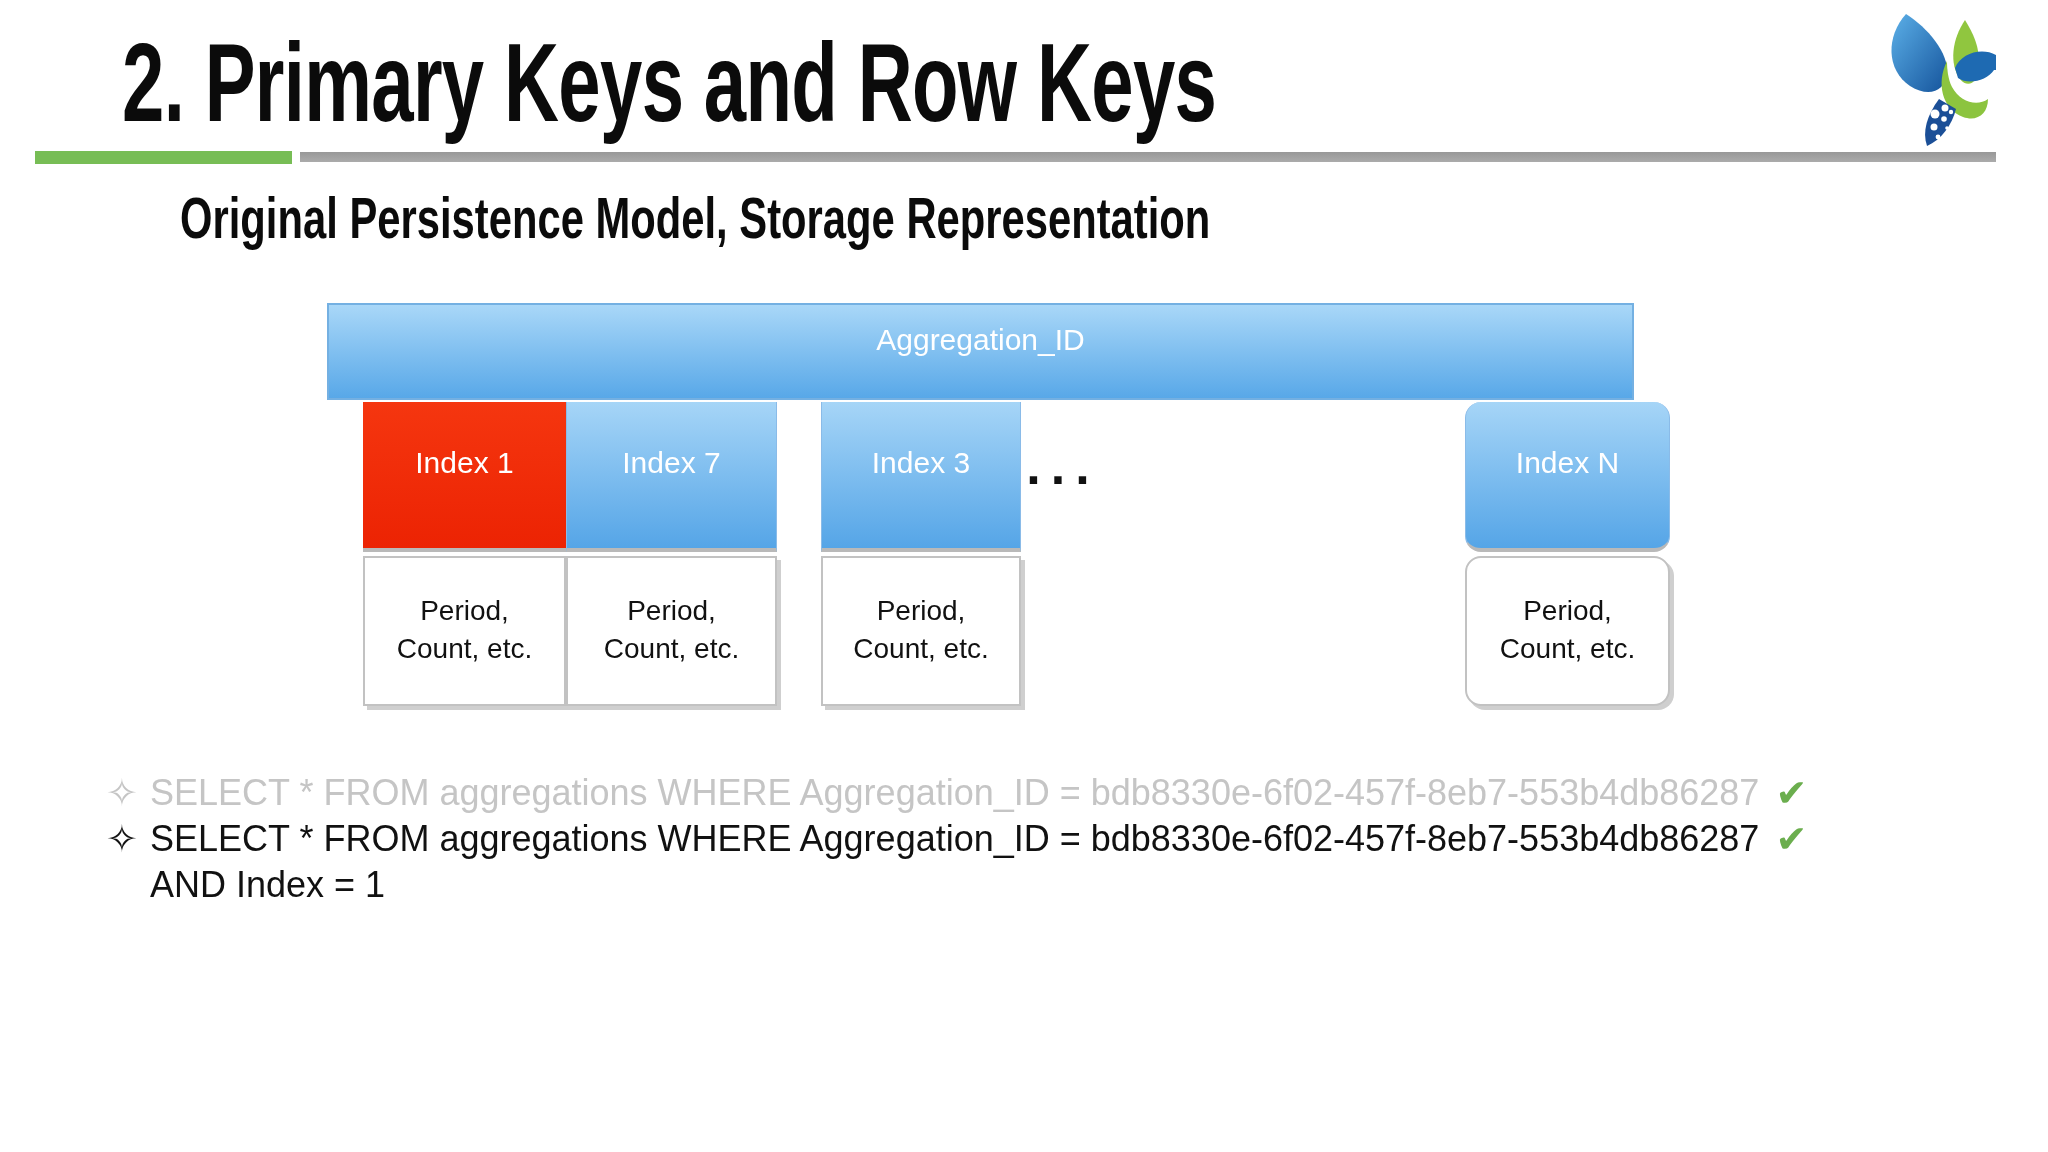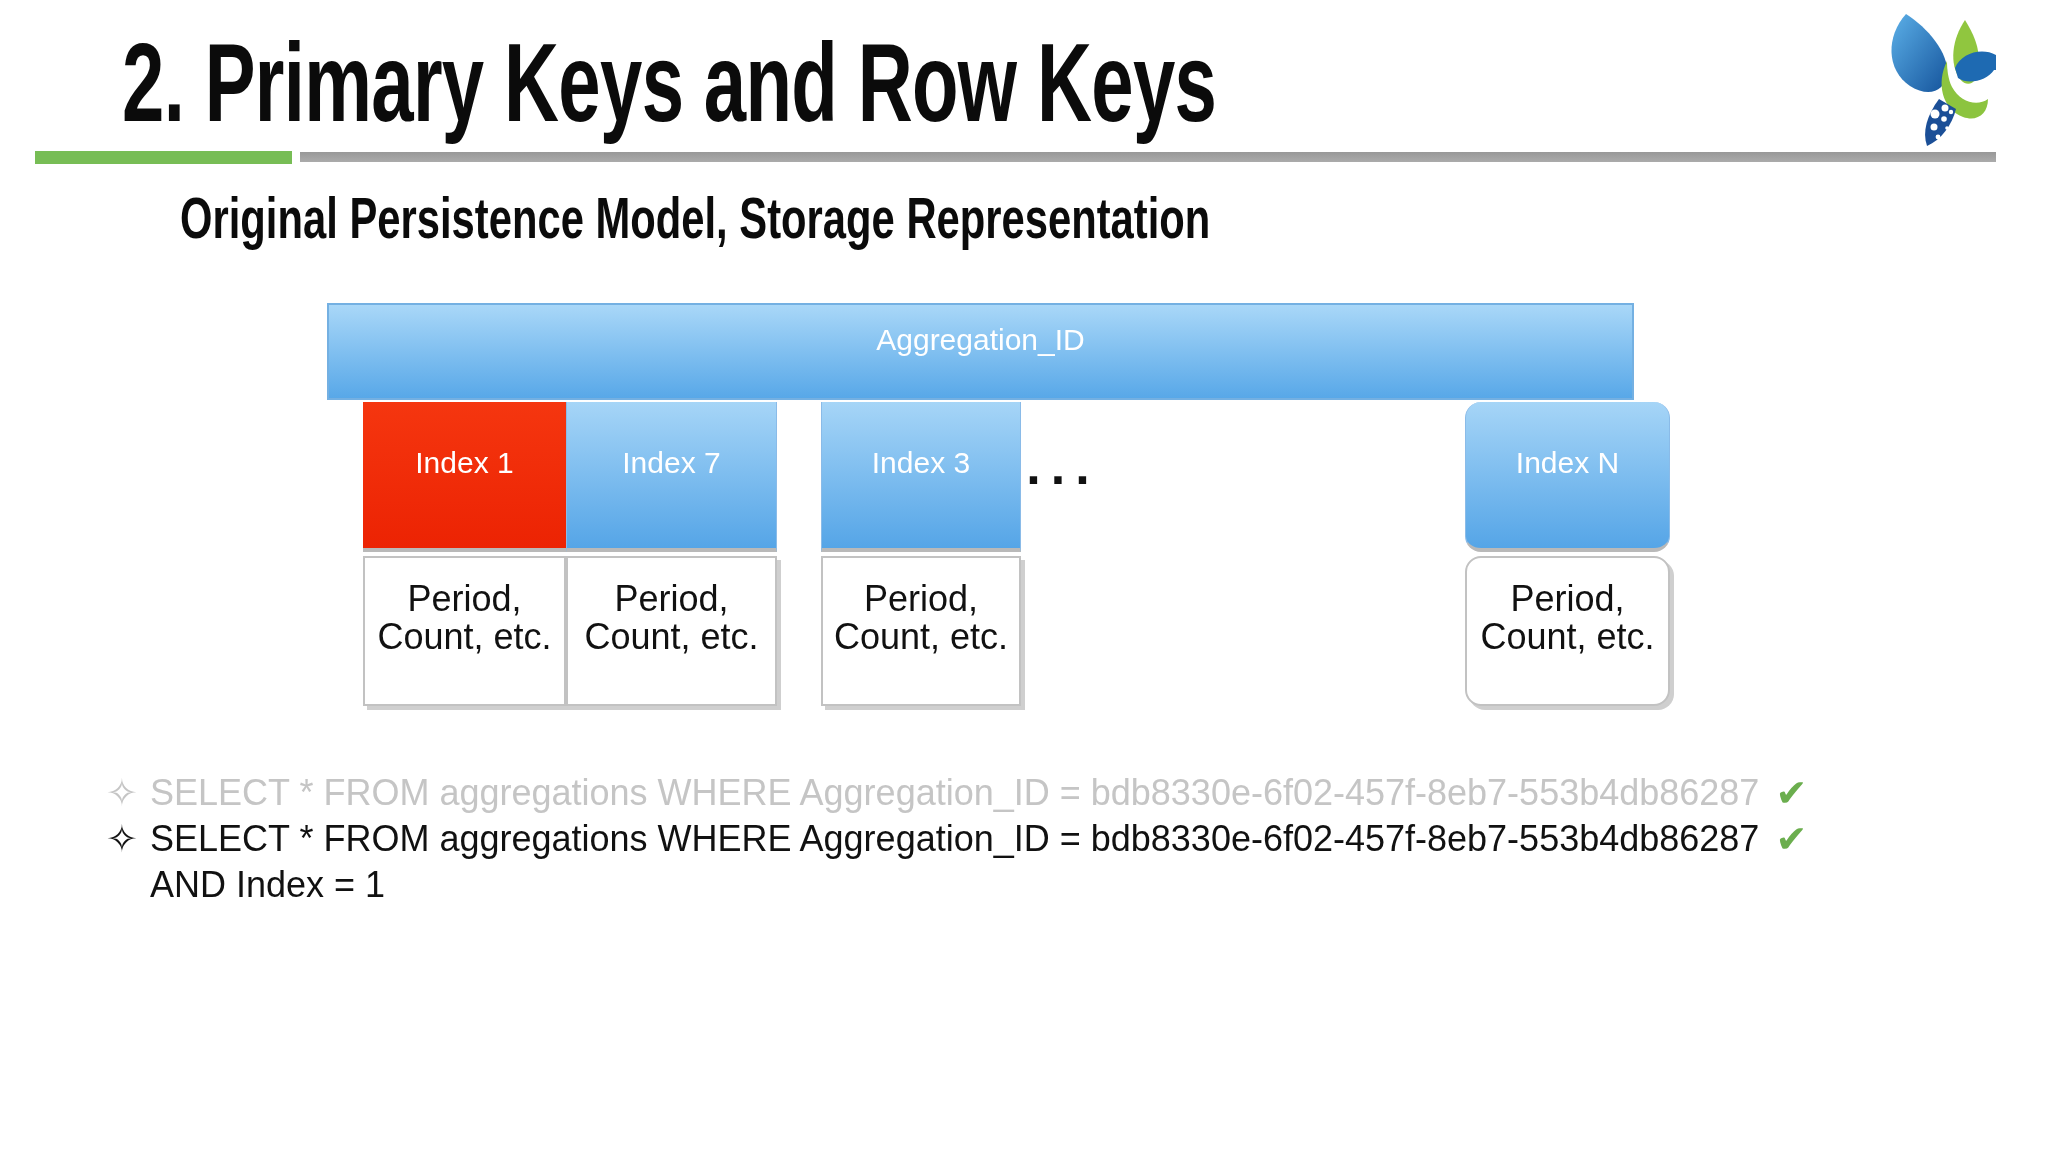--- a/index.html
+++ b/index.html
@@ -36,21 +36,21 @@
     background:linear-gradient(#a6d5f7,#55a5e7);
     border-left:1px solid #8abbe8;border-right:1px solid #8abbe8;
     border-bottom:4px solid #b9b9b9;
   }
   .index-cell.red{background:linear-gradient(#f5360f,#ec2303);border-left:none;border-right:none;}
   .ellipsis{
     position:absolute;left:1008px;top:436px;width:110px;text-align:center;
     font-size:52px;font-weight:700;letter-spacing:10px;color:#111;
   }
   .period-cell{
-    top:556px;height:150px;padding-top:22px;font-size:36px;line-height:38px;color:#111;
+    top:556px;height:150px;padding-top:34px;font-size:28px;line-height:38px;color:#111;
     background:#ffffff;border:2px solid #c2c2c2;
     box-shadow:4px 4px 0 rgba(168,168,168,0.55);
   }
   .c1{left:327px;width:203px;}
   .c2{left:530px;width:211px;}
   .c3{left:785px;width:200px;}
   .cN{left:1429px;width:205px;border-radius:16px;}
   
   .queries{position:absolute;left:106px;top:770px;font-size:36px;line-height:46px;}
   .qline{display:flex;align-items:flex-start;white-space:nowrap;}

